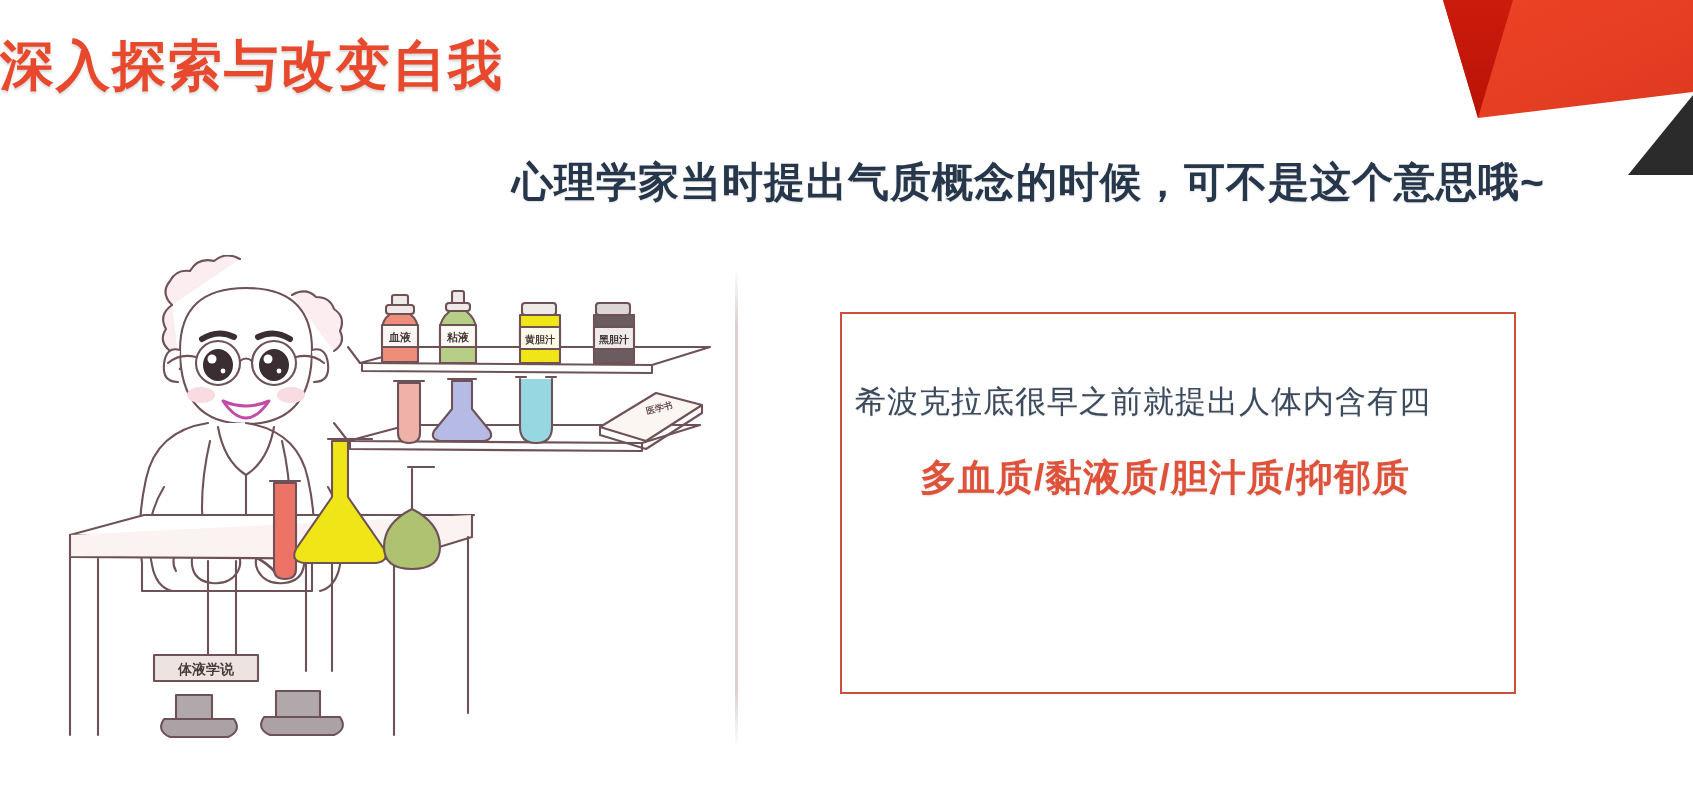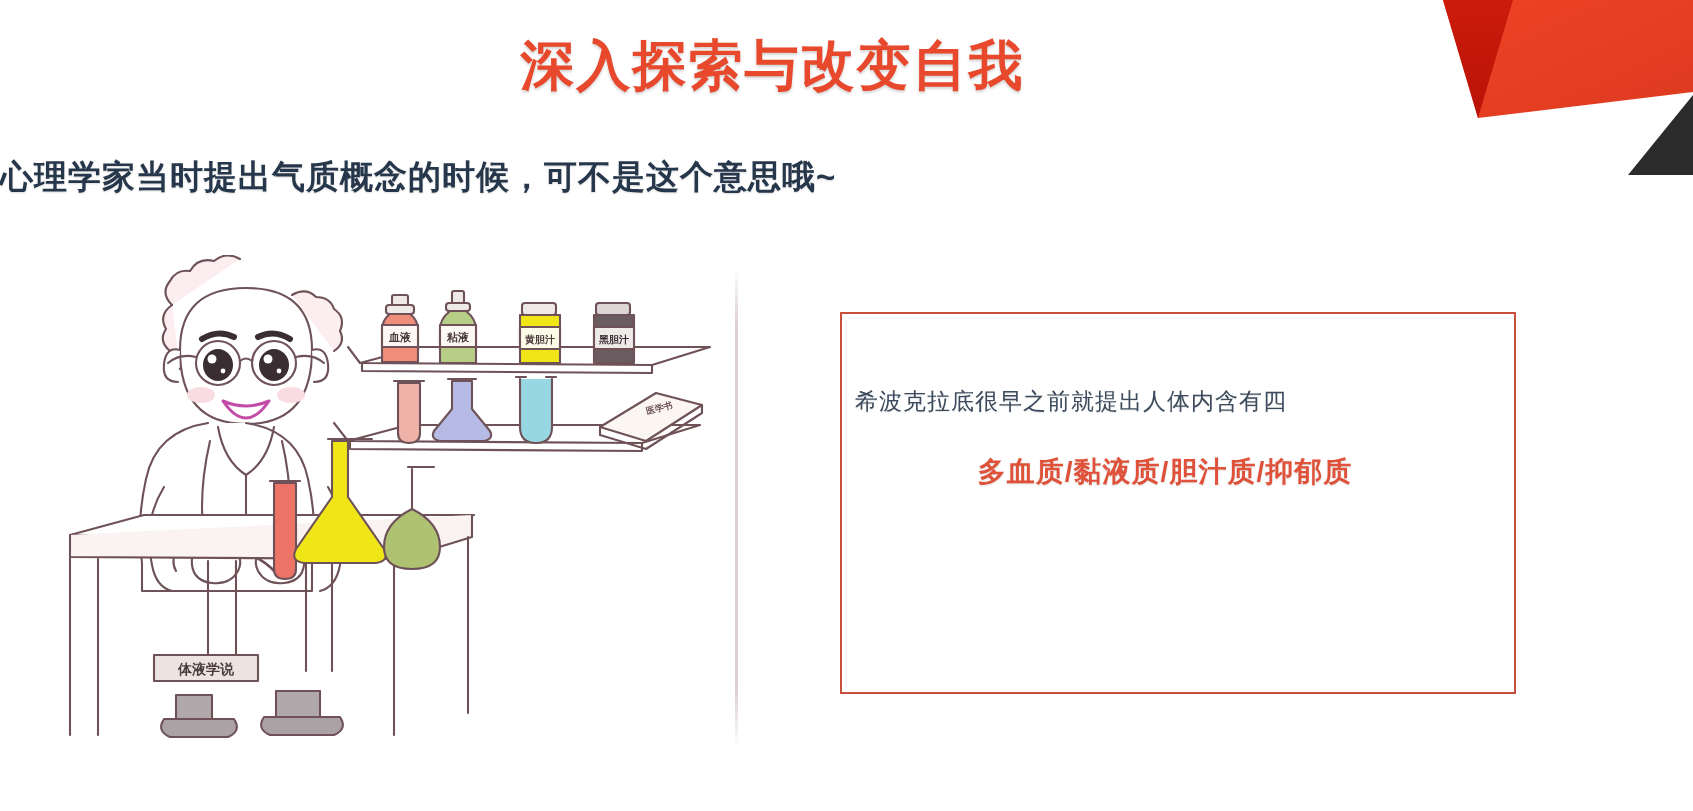--- a/index.html
+++ b/index.html
@@ -11,30 +11,30 @@
     position:relative;
   }
   #slide{position:absolute;left:0;top:0;width:1693px;height:811px;background:#fff;overflow:hidden;}
 
   
   .corner-deco{position:absolute;right:0;top:0;width:320px;height:175px;pointer-events:none;}
 
   
   .title{
     position:absolute;left:0;top:30px;width:1545px;
-    text-align:center;
+    text-align:left;
     font-size:54px;font-weight:bold;
     letter-spacing:2px;
     color:#E8482B;
     text-shadow:0 2px 3px rgba(0,0,0,.18);
   }
   .subtitle{
     position:absolute;left:0;top:155px;width:1545px;
-    text-align:left;
-    font-size:33px;font-weight:bold;
+    text-align:right;
+    font-size:41px;font-weight:bold;
     letter-spacing:1px;
     color:#27374B;
     text-shadow:0 1px 2px rgba(0,0,0,.14);
   }
 
   
   .divider{
     position:absolute;left:735px;top:268px;width:3px;height:480px;
     background:linear-gradient(to bottom, rgba(200,180,180,0) 0%, rgba(193,168,168,.55) 12%, rgba(193,168,168,.55) 88%, rgba(200,180,180,0) 100%);
   }
@@ -46,32 +46,32 @@
   .textbox{
     position:absolute;left:840px;top:312px;width:676px;height:382px;
     border:2px solid #C9503C;
     background:#fff;
     box-sizing:border-box;
   }
   .tb-inner{
     position:absolute;left:855px;top:372px;width:650px;
   }
   .tb-line{
-    font-size:23px;
+    font-size:31px;
     line-height:59px;
     color:#3B4A5C;
     letter-spacing:1px;
     white-space:nowrap;
     text-shadow:0 1px 1px rgba(0,0,0,.10);
   }
   .tb-highlight{
     margin-top:22px;
     text-align:center;
     width:620px;
-    font-size:28px;
+    font-size:37px;
     font-weight:bold;
     color:#E0513A;
     letter-spacing:1px;
     text-shadow:0 1px 2px rgba(0,0,0,.14);
   }
 </style>
 </head>
 <body>
 
 <div id="slide">

